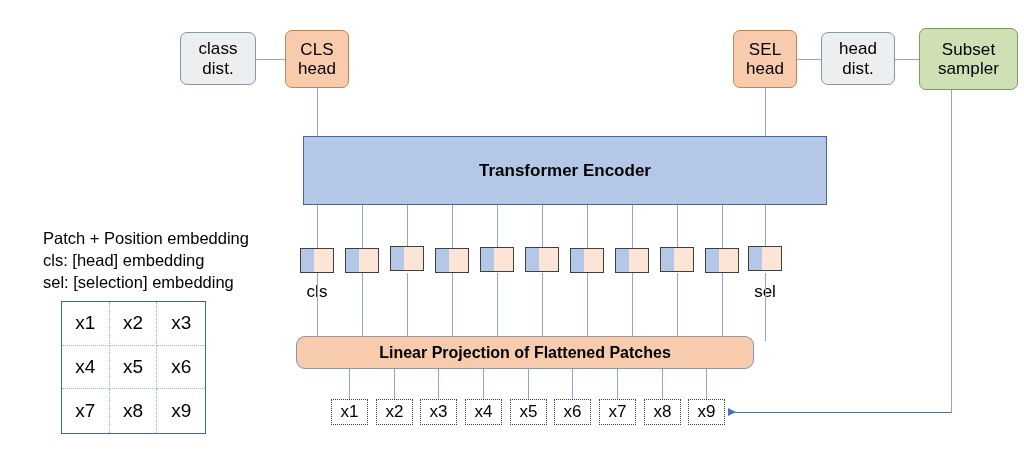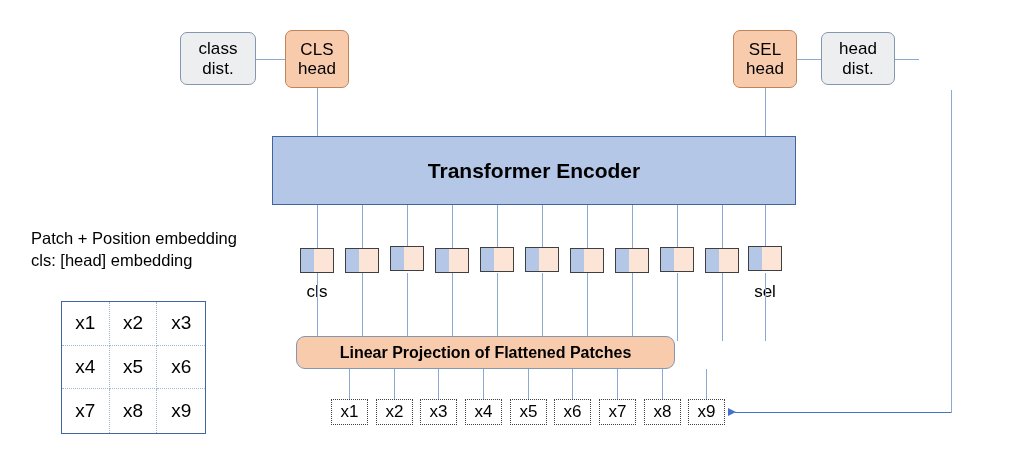--- a/index.html
+++ b/index.html
@@ -12,21 +12,21 @@
         display:flex;align-items:center;justify-content:center;text-align:center;
         font-size:17px;line-height:1.12;box-sizing:border-box;letter-spacing:.1px;}
   .rbox span{display:block;}
   .c-grey{background:#edeef0;border-color:#8497b0;}
   .c-orange{background:#f8cbad;border-color:#c08457;}
   .c-green{background:#cfe0b4;border-color:#7e9b5a;}
 
   
   #encoder{position:absolute;background:#b4c7e7;border:1.6px solid #41659e;
            display:flex;align-items:center;justify-content:center;
-           font-size:21px;font-weight:bold;box-sizing:border-box;}
+           font-size:17px;font-weight:bold;box-sizing:border-box;margin-left:31px;}
 
   
   #linproj{position:absolute;background:#f8cbad;border:1.3px solid #8497b0;
            border-radius:9px;display:flex;align-items:center;justify-content:center;
            font-size:16px;font-weight:bold;box-sizing:border-box;}
 
   
   .tok{position:absolute;border:1.6px solid #3f3f3f;box-sizing:border-box;
        background:#fce4d6;overflow:hidden;}
   .tok i{position:absolute;left:0;top:0;bottom:0;width:40%;background:#b4c7e7;display:block;}
@@ -83,20 +83,26 @@
     </div>
   </div>
 
   <div class="rbox c-grey" style="left:821px;top:32px;width:74px;height:53px;">
     <div>
       <span>head</span>
       <span>dist.</span>
     </div>
   </div>
 
+  <div class="rbox c-green" style="left:919px;top:28px;width:99px;height:62px;">
+    <div>
+      <span>Subset</span>
+      <span>sampler</span>
+    </div>
+  </div>
 
   <div class="hline" style="left:256px;top:59px;width:29px;"></div>
   <div class="hline" style="left:797px;top:59px;width:24px;"></div>
   <div class="hline" style="left:895px;top:59px;width:24px;"></div>
 
   <div class="vline" style="left:317px;top:88px;height:48px;"></div>
   <div class="vline" style="left:765px;top:88px;height:48px;"></div>
 
   <div id="encoder" style="left:272px;top:136px;width:524px;height:69px;">
     <span>Transformer Encoder</span>
@@ -156,21 +162,21 @@
   <div class="vline" style="left:407px;top:273px;height:68px;"></div>
   <div class="vline" style="left:452px;top:273px;height:68px;"></div>
   <div class="vline" style="left:497px;top:273px;height:68px;"></div>
   <div class="vline" style="left:542px;top:273px;height:68px;"></div>
   <div class="vline" style="left:587px;top:273px;height:68px;"></div>
   <div class="vline" style="left:632px;top:273px;height:68px;"></div>
   <div class="vline" style="left:677px;top:273px;height:68px;"></div>
   <div class="vline" style="left:722px;top:273px;height:68px;"></div>
   <div class="vline" style="left:765px;top:273px;height:68px;"></div>
 
-  <div id="linproj" style="left:296px;top:336px;width:379px;height:33px;">
+  <div id="linproj" style="left:296px;top:336px;width:458px;height:33px;">
     <span>Linear Projection of Flattened Patches</span>
   </div>
 
   <div class="vline" style="left:349px;top:369px;height:31px;"></div>
   <div class="vline" style="left:394px;top:369px;height:31px;"></div>
   <div class="vline" style="left:438px;top:369px;height:31px;"></div>
   <div class="vline" style="left:483px;top:369px;height:31px;"></div>
   <div class="vline" style="left:528px;top:369px;height:31px;"></div>
   <div class="vline" style="left:572px;top:369px;height:31px;"></div>
   <div class="vline" style="left:617px;top:369px;height:31px;"></div>
@@ -202,23 +208,24 @@
       <span>x8</span>
     </div>
   <div class="chip" style="left:688px;top:399px;width:37px;height:26px;">
       <span>x9</span>
     </div>
 
   <div class="vline" style="left:951px;top:90px;height:323px;"></div>
   <div class="hline" style="left:735px;top:412px;width:216px;background:#4472c4;"></div>
   <div class="arrowhead" style="left:728px;top:408px;transform:rotate(180deg);"></div>
 
-  <div id="caption" style="left:31px;top:228px;">
+  <div id="caption" style="left:43px;top:228px;">
     <div>Patch + Position embedding</div>
     <div>cls: [head] embedding</div>
+    <div>sel: [selection] embedding</div>
   </div>
 
   <div id="grid" style="left:61px;top:301px;width:145px;height:133px;">
     <div class="cell">x1</div>
     <div class="cell">x2</div>
     <div class="cell">x3</div>
     <div class="cell">x4</div>
     <div class="cell">x5</div>
     <div class="cell">x6</div>
     <div class="cell">x7</div>

